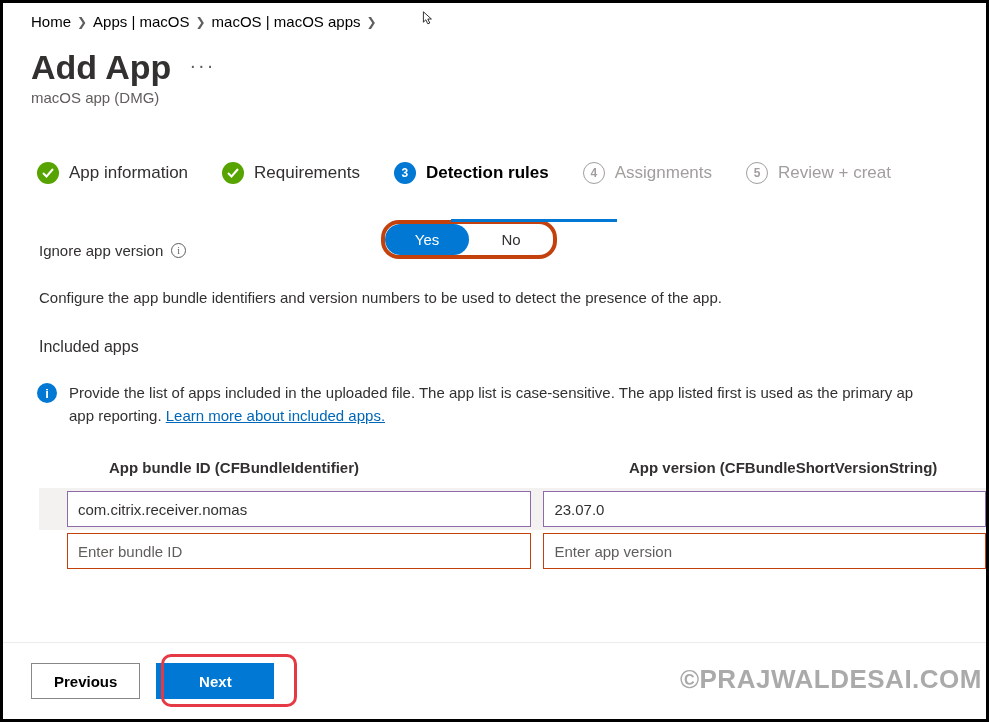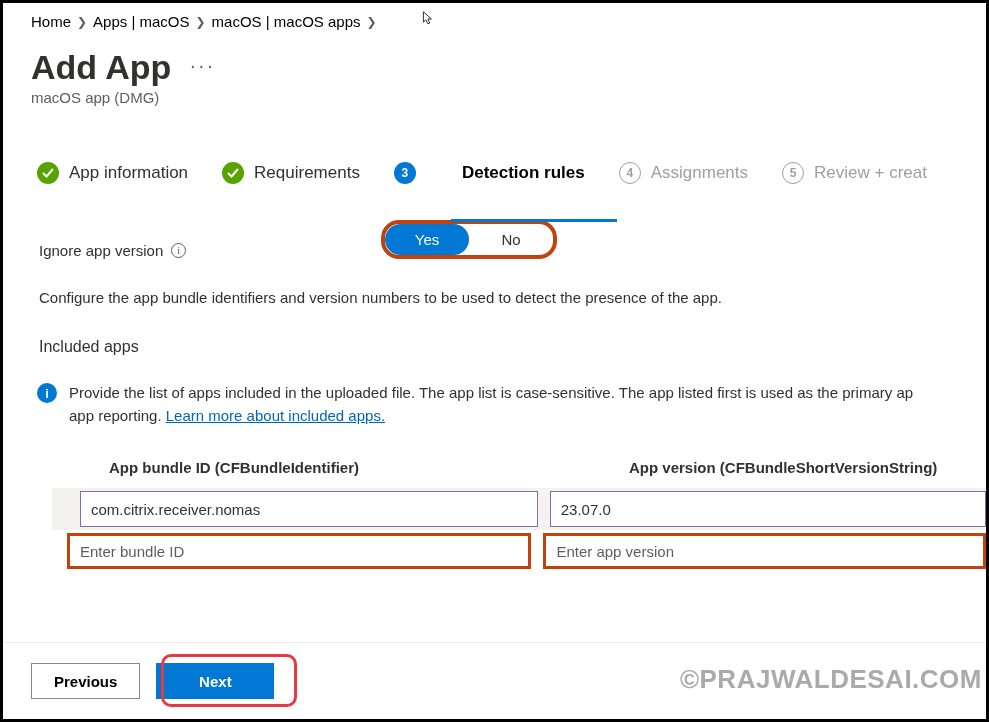--- a/index.html
+++ b/index.html
@@ -41,21 +41,21 @@
   }
   .step { display: flex; align-items: center; gap: 10px; font-size: 17px; cursor: pointer; }
   .step .circle {
     width: 22px; height: 22px; border-radius: 50%;
     display: flex; align-items: center; justify-content: center;
     font-size: 12px; font-weight: 600;
   }
   .step.done .circle { background: #57a300; color: #fff; }
   .step.done .circle svg { width: 12px; height: 12px; }
   .step.active .circle { background: #0078d4; color: #fff; }
-  .step.active .label { color: #000; font-weight: 600; margin-left: 36px; }
+  .step.active .label { color: #000; font-weight: 600; }
   .step.disabled { color: #a19f9d; }
   .step.disabled .circle { border: 1px solid #a19f9d; color: #a19f9d; background: transparent; }
   .step-underline {
     position: absolute;
     left: 448px; top: 216px;
     width: 166px; height: 3px;
     background: #0078d4;
   }
   .row {
     display: flex; align-items: flex-end;
@@ -96,26 +96,26 @@
   .table-head {
     display: flex; padding: 0 0 12px 30px;
   }
   .th { font-weight: 600; font-size: 15px; margin-left: 40px; }
   .col1 { width: 480px; }
   .col2 { flex: 1; }
   .table-row {
     display: flex; gap: 12px; align-items: center;
     padding: 3px 0 3px 0;
   }
-  .table-row.filled { background: #f3f2f1; padding-left: 28px; margin-left: 13px; }
+  .table-row.filled { background: #f3f2f1; padding-left: 28px; margin-left: 0; }
   .table-row.blank { padding-left: 28px; }
   .table-row input {
     height: 36px; padding: 0 10px;
     font-size: 15px; font-family: inherit;
-    border: 3px solid #c2410c; background: #fff;
+    border: 1px solid #c2410c; background: #fff;
     outline: none;
   }
   .table-row.filled input { border: 1px solid #8e6ba8; color: #323130; }
   .table-row input::placeholder { color: #605e5c; }
   .in1 { width: 468px; }
   .in2 { width: 446px; }
   .footer {
     position: absolute; bottom: 0; left: 0; right: 0;
     border-top: 1px solid #edebe9;
     padding: 20px 28px;

